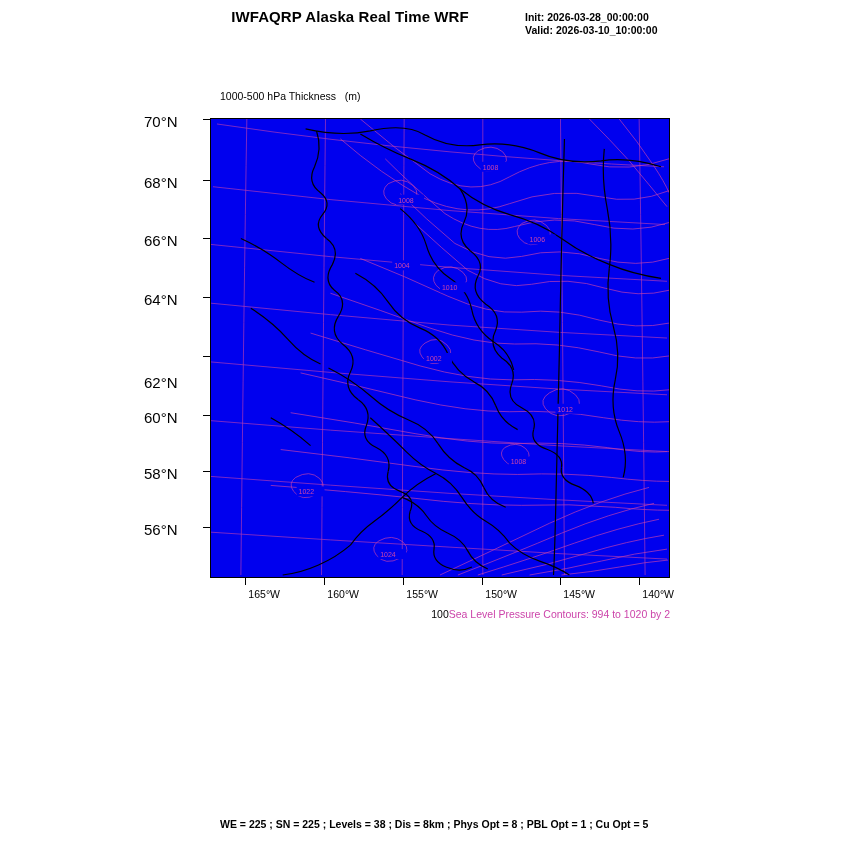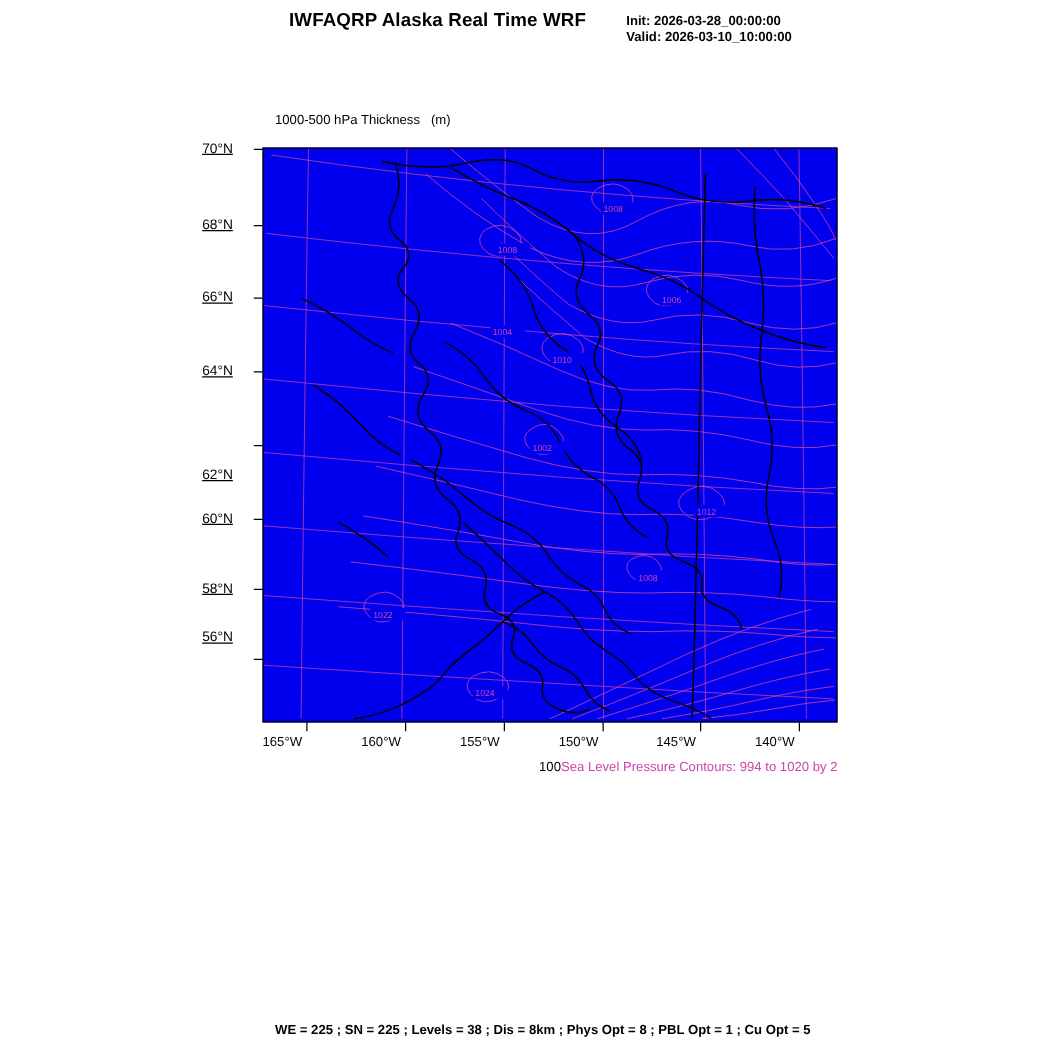--- a/index.html
+++ b/index.html
@@ -26,21 +26,21 @@
     left: 0;
     top: 8px;
     width: 700px;
     text-align: center;
     font-size: 15px;
     font-weight: bold;
     letter-spacing: 0.1px;
   }
   .stamp {
     position: absolute;
-    left: 501px;
+    left: 525px;
     top: 11px;
     font-size: 10.5px;
     font-weight: bold;
     line-height: 13px;
   }
   .fieldlist {
     position: absolute;
     left: 220px;
     top: 63px;
     font-size: 10.5px;
@@ -60,28 +60,27 @@
   }
   .map-svg {
     position: absolute;
     left: 0; top: 0;
     width: 100%;
     height: 100%;
   }
   .ytick-label {
     position: absolute;
     width: 60px;
-    text-align: center;
-    font-size: 11px;
-    text-decoration: underline;
+    text-align: left;
+    font-size: 15px;
   }
   .xtick-label {
     position: absolute;
     width: 70px;
-    text-align: left;
+    text-align: right;
     font-size: 10.5px;
   }
   .tickmark {
     position: absolute;
     background: #000000;
   }
   .caption {
     position: absolute;
     top: 608px;
     left: 210px;
@@ -122,21 +121,21 @@
     <div>Sea Level Pressure   (hPa)</div>
   </div>
 
   <div class="ytick-label" style="left:144px; top:113px;">70°N</div>
   <div class="ytick-label" style="left:144px; top:174px;">68°N</div>
   <div class="ytick-label" style="left:144px; top:232px;">66°N</div>
   <div class="ytick-label" style="left:144px; top:291px;">64°N</div>
   <div class="ytick-label" style="left:144px; top:350px;margin-top:24px;">62°N</div>
   <div class="ytick-label" style="left:144px; top:409px;">60°N</div>
   <div class="ytick-label" style="left:144px; top:465px;">58°N</div>
-  <div class="ytick-label" style="left:144px; top:504px;">56°N</div>
+  <div class="ytick-label" style="left:144px; top:521px;">56°N</div>
 
   <div class="tickmark" style="left:203px; top:119px; width:7px; height:1px;"></div>
   <div class="tickmark" style="left:203px; top:180px; width:7px; height:1px;"></div>
   <div class="tickmark" style="left:203px; top:238px; width:7px; height:1px;"></div>
   <div class="tickmark" style="left:203px; top:297px; width:7px; height:1px;"></div>
   <div class="tickmark" style="left:203px; top:356px; width:7px; height:1px;"></div>
   <div class="tickmark" style="left:203px; top:415px; width:7px; height:1px;"></div>
   <div class="tickmark" style="left:203px; top:471px; width:7px; height:1px;"></div>
   <div class="tickmark" style="left:203px; top:527px; width:7px; height:1px;"></div>
 

